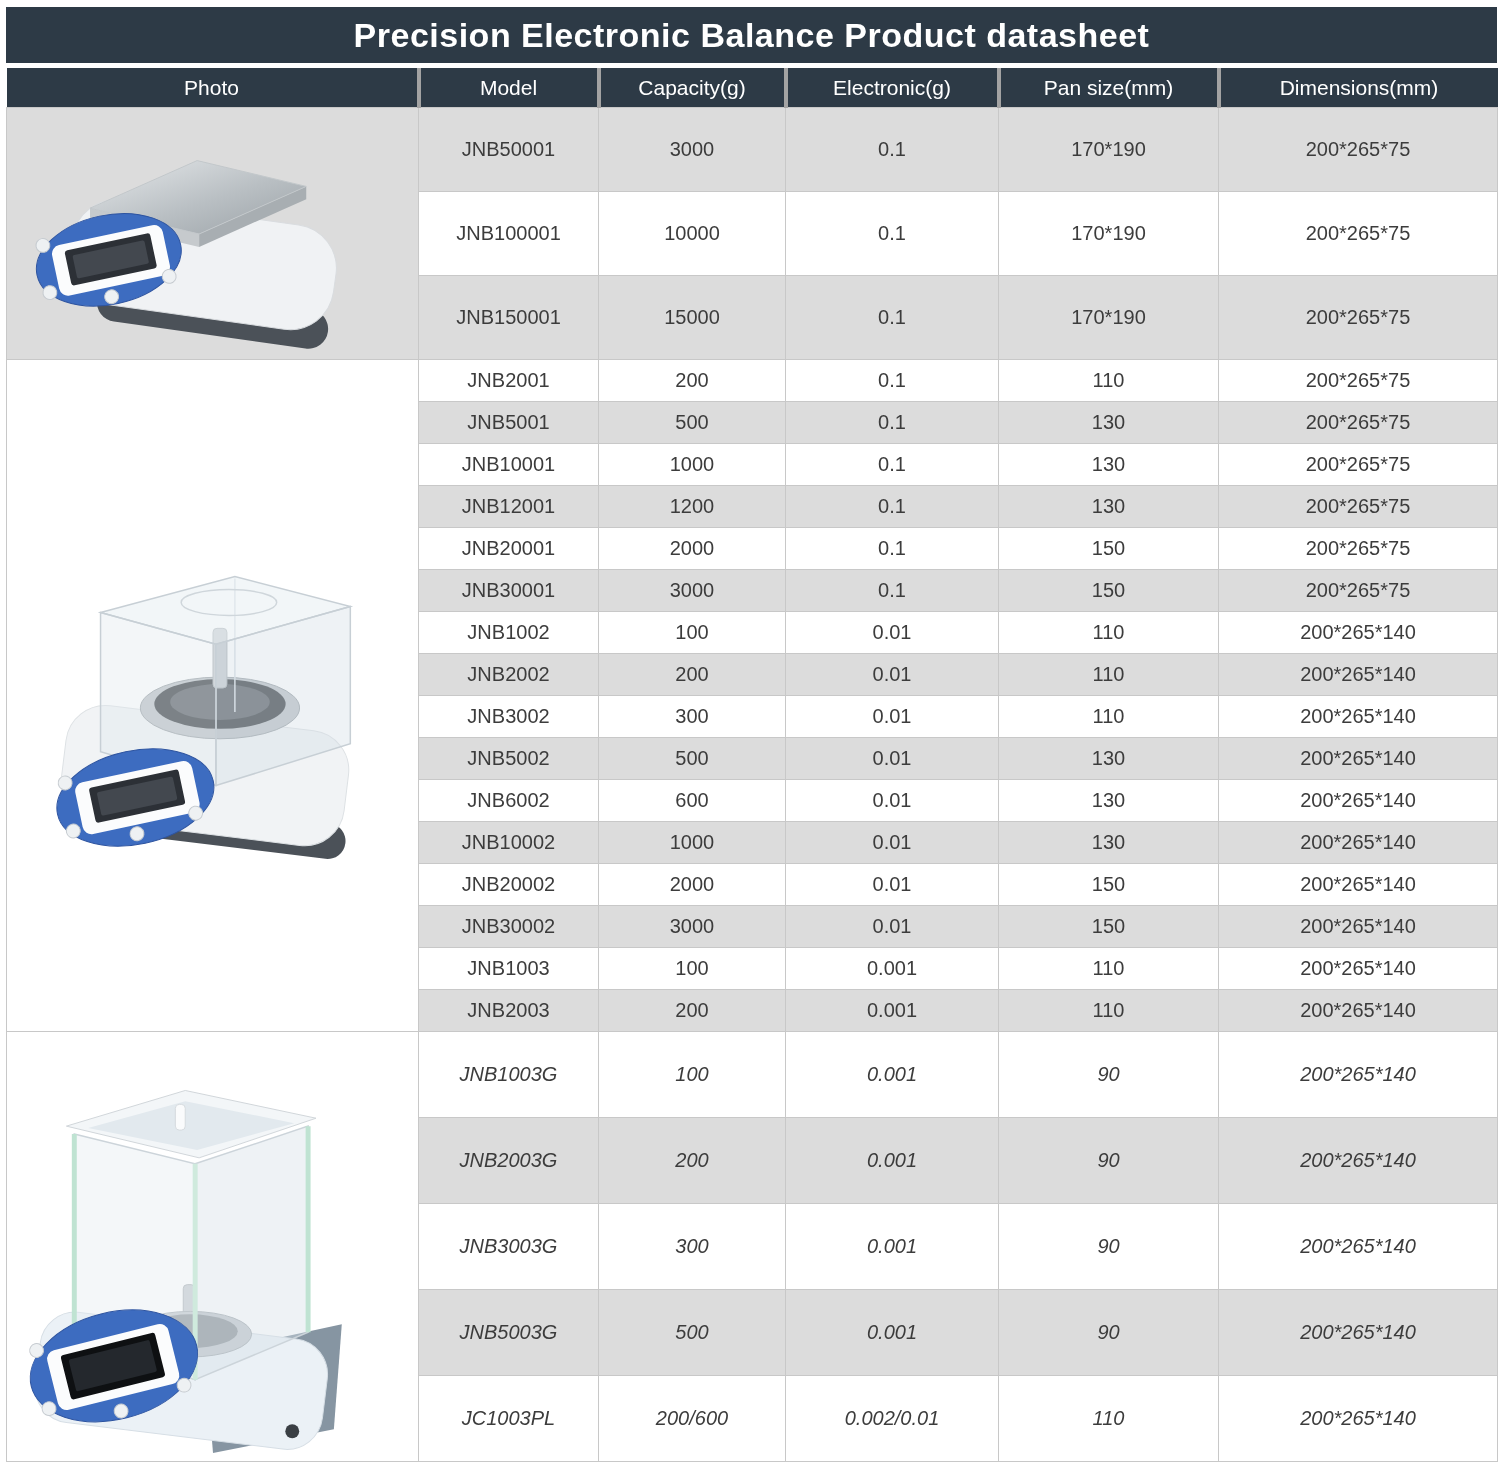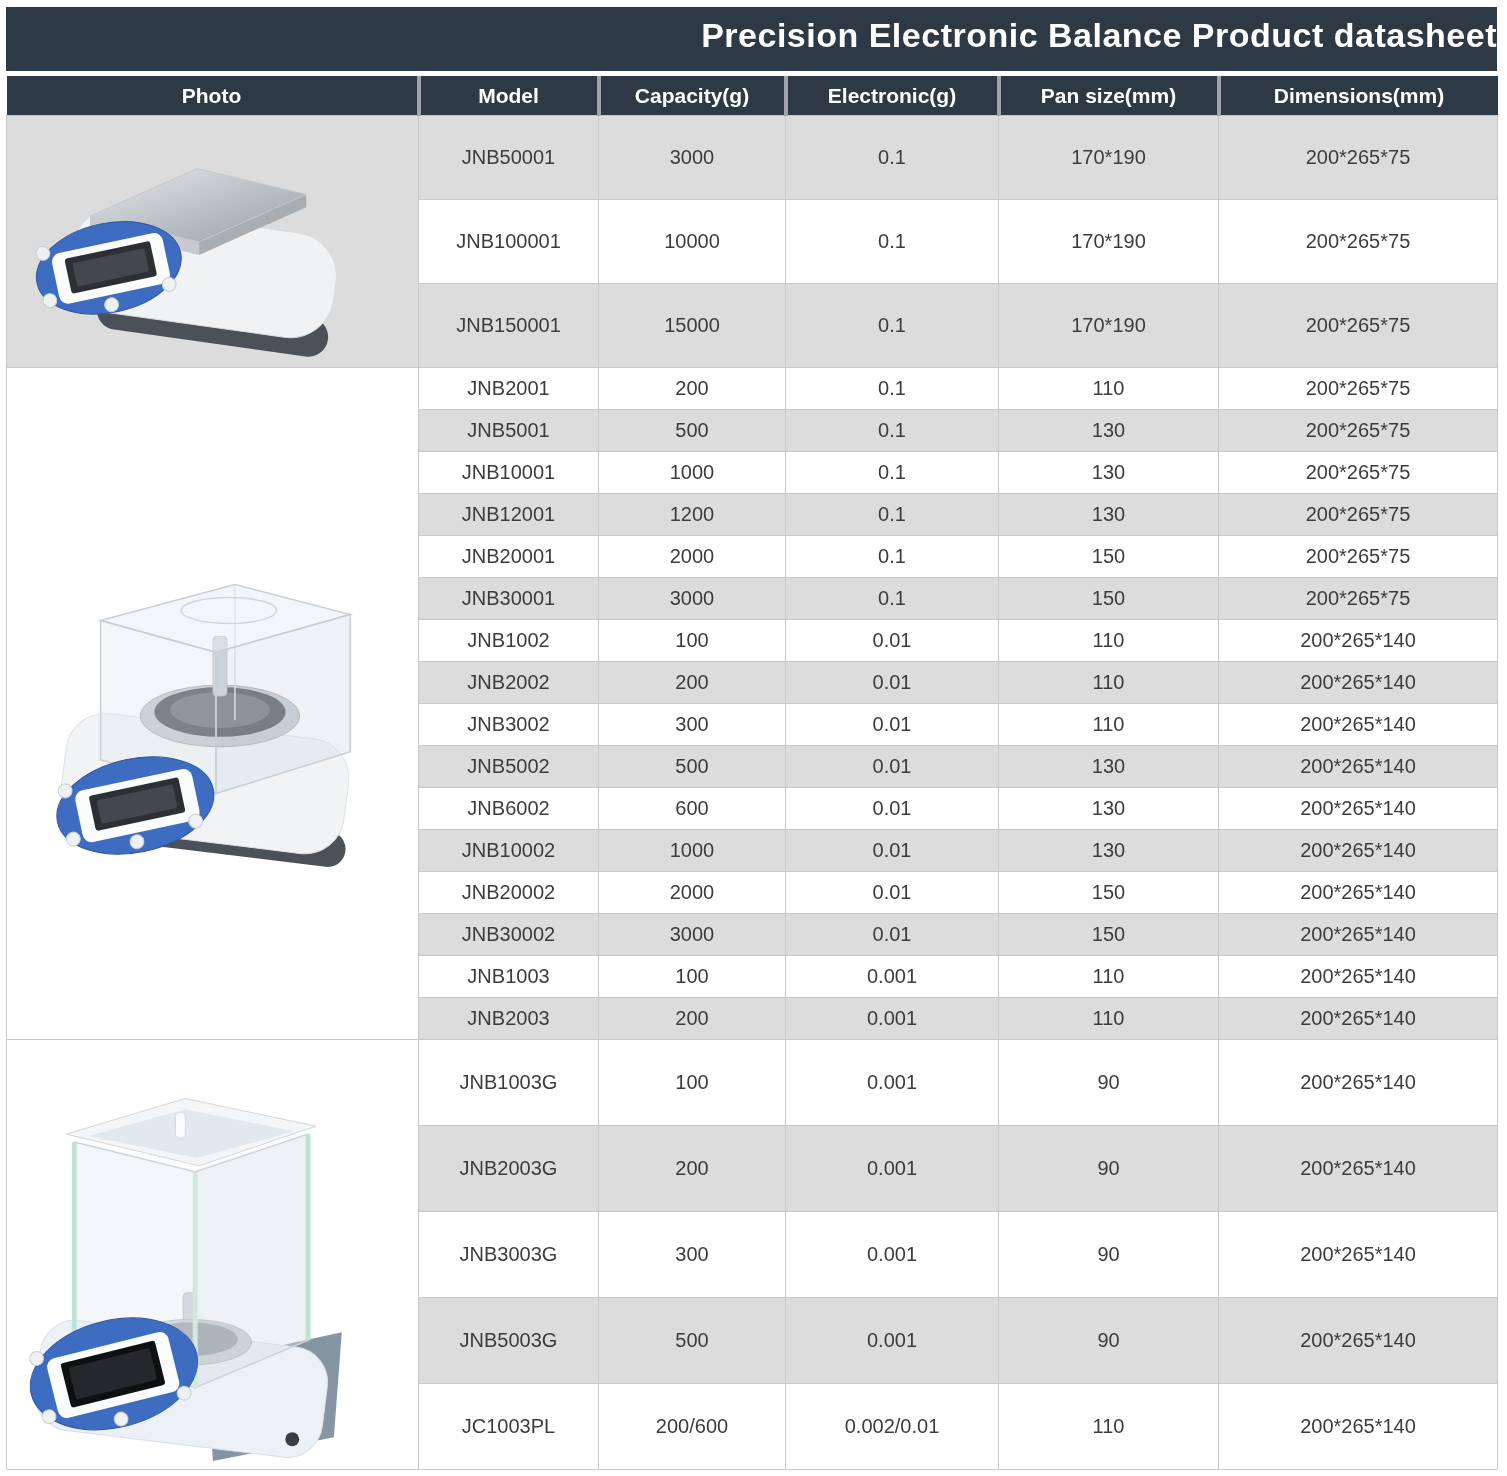--- a/index.html
+++ b/index.html
@@ -1,53 +1,53 @@
 <!DOCTYPE html>
 <html><head>
 <meta charset="utf-8">
 <style>
   html,body { margin:0; padding:0; background:#ffffff; }
   body { width:1507px; font-family:"Liberation Sans", sans-serif; }
   .page { padding:7px 10px 13px 6px; }
 
   .title-bar {
     background:#2d3a46; color:#ffffff;
-    height:64px; line-height:56px;
-    text-align:right; font-size:34px; font-weight:bold;
+    height:56px; line-height:56px;
+    text-align:center; font-size:34px; font-weight:bold;
     margin-bottom:5px;
     letter-spacing:0.5px;
   }
 
   table.datasheet {
     border-collapse:collapse; table-layout:fixed;
     width:1491px;
   }
   table.datasheet thead th {
     background:#2d3a46; color:#ffffff;
-    font-size:21px; font-weight:bold;
+    font-size:21px; font-weight:normal;
     height:39px; padding:0; text-align:center;
     border:none;
   }
   table.datasheet thead th + th { border-left:4px solid #a3a3a3; }
 
   table.datasheet tbody td {
     border:1px solid #c8c8c8;
     text-align:center; vertical-align:middle;
     font-size:20px; color:#3c3c3c;
     padding:0;
     overflow:hidden;
   }
   
   table.datasheet tbody tr:nth-child(odd) td  { background:#dcdcdc; }
   table.datasheet tbody tr:nth-child(even) td { background:#ffffff; }
   table.datasheet tbody td.photo-cell { background:#ffffff; vertical-align:middle; }
 
   tr.s0 { height:84px;margin-left:16px; }
   tr.s1 { height:42px;margin-left:13px; }
-  tr.s2 { height:86px; }
+  tr.s2 { height:86px;font-style:italic; }
 
   .photo-cell svg { display:block; margin:0 auto; }
 </style>
 </head>
 <body>
 
 <div class="page">
 
   <div class="title-bar">Precision Electronic Balance Product datasheet</div>
 

